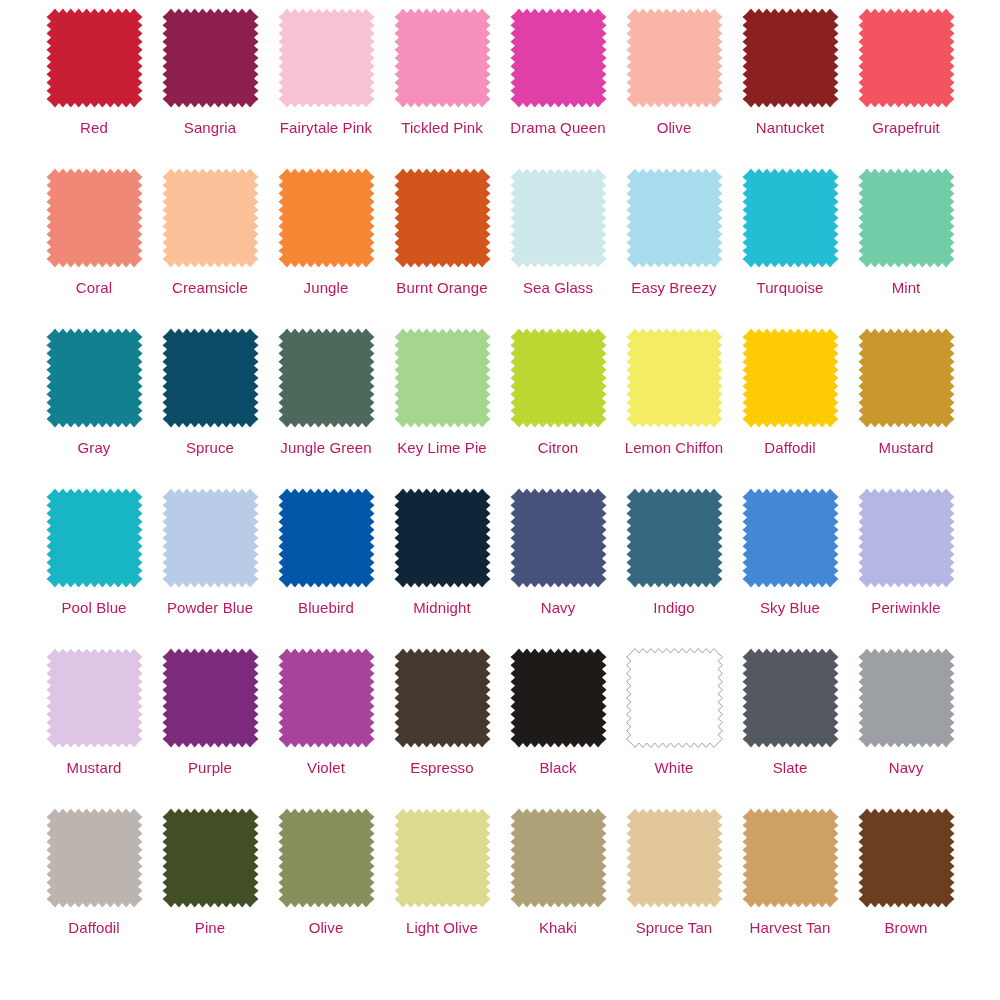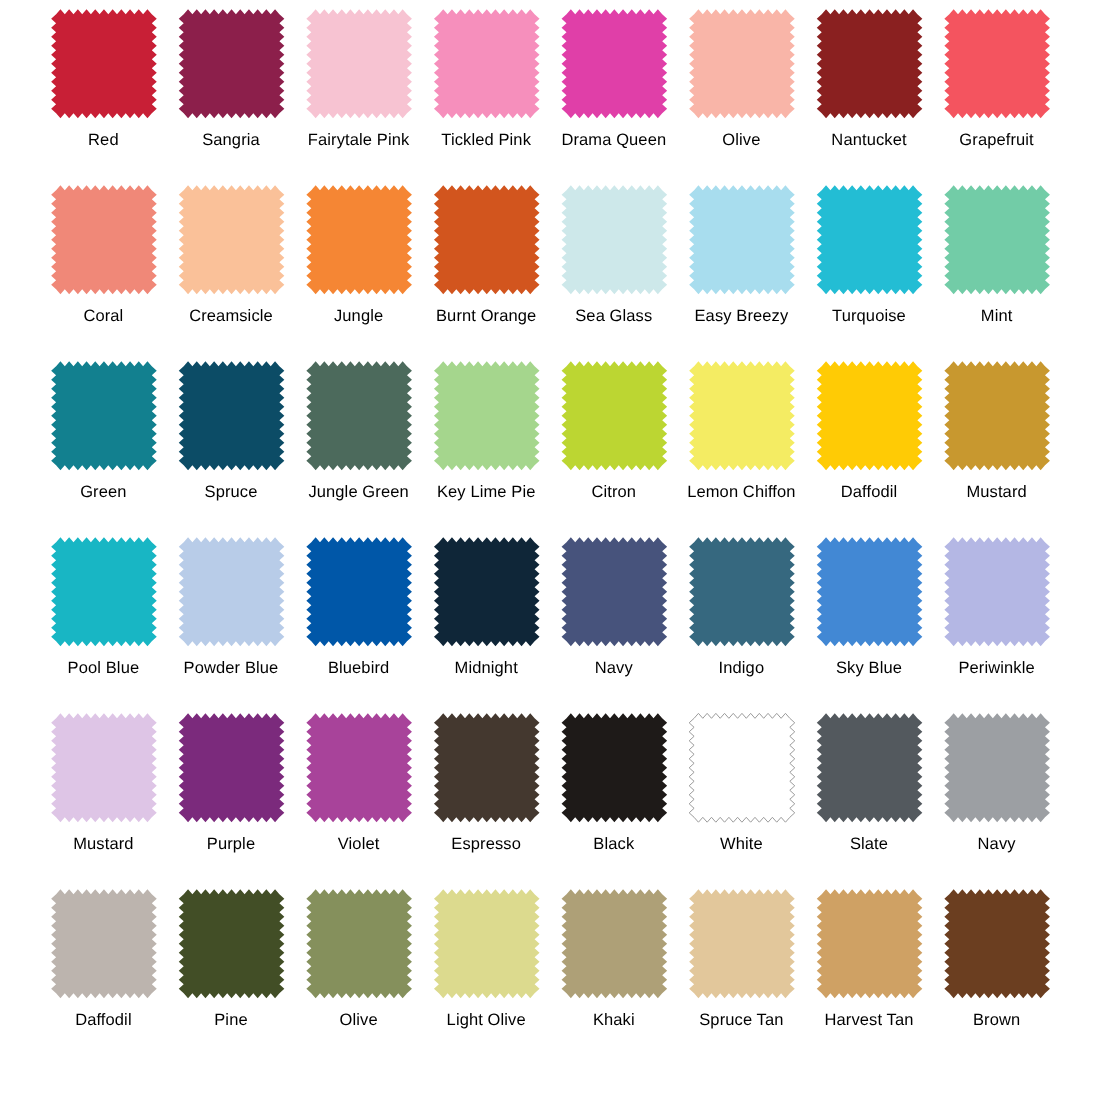--- a/index.html
+++ b/index.html
@@ -36,21 +36,21 @@
   }
   .swatch-chip svg {
     display: block;
     width: 97px;
     height: 100px;
   }
   .swatch-label {
     margin-top: 11px;
     font-size: 15px;
     line-height: 17px;
-    color: #000000;
+    color: #be185d;
     text-align: center;
     letter-spacing: 0.1px;
     max-width: 108px;
     word-wrap: break-word;
   }
 </style>
 </head>
 <body>
 
 <div id="palette-grid">
@@ -181,21 +181,21 @@
         </svg>
       </div>
       <div class="swatch-label">Mint</div>
     </div>
     <div class="swatch-cell">
       <div class="swatch-chip">
         <svg viewBox="0 0 97 100" preserveAspectRatio="none">
           <path d="M 5.00,5.00 L 8.95,0.50 L 12.91,5.00 L 16.86,0.50 L 20.82,5.00 L 24.77,0.50 L 28.73,5.00 L 32.68,0.50 L 36.64,5.00 L 40.59,0.50 L 44.55,5.00 L 48.50,0.50 L 52.45,5.00 L 56.41,0.50 L 60.36,5.00 L 64.32,0.50 L 68.27,5.00 L 72.23,0.50 L 76.18,5.00 L 80.14,0.50 L 84.09,5.00 L 88.05,0.50 L 92.00,5.00 L 96.50,9.09 L 92.00,13.18 L 96.50,17.27 L 92.00,21.36 L 96.50,25.45 L 92.00,29.55 L 96.50,33.64 L 92.00,37.73 L 96.50,41.82 L 92.00,45.91 L 96.50,50.00 L 92.00,54.09 L 96.50,58.18 L 92.00,62.27 L 96.50,66.36 L 92.00,70.45 L 96.50,74.55 L 92.00,78.64 L 96.50,82.73 L 92.00,86.82 L 96.50,90.91 L 92.00,95.00 L 88.05,99.50 L 84.09,95.00 L 80.14,99.50 L 76.18,95.00 L 72.23,99.50 L 68.27,95.00 L 64.32,99.50 L 60.36,95.00 L 56.41,99.50 L 52.45,95.00 L 48.50,99.50 L 44.55,95.00 L 40.59,99.50 L 36.64,95.00 L 32.68,99.50 L 28.73,95.00 L 24.77,99.50 L 20.82,95.00 L 16.86,99.50 L 12.91,95.00 L 8.95,99.50 L 5.00,95.00 L 0.50,90.91 L 5.00,86.82 L 0.50,82.73 L 5.00,78.64 L 0.50,74.55 L 5.00,70.45 L 0.50,66.36 L 5.00,62.27 L 0.50,58.18 L 5.00,54.09 L 0.50,50.00 L 5.00,45.91 L 0.50,41.82 L 5.00,37.73 L 0.50,33.64 L 5.00,29.55 L 0.50,25.45 L 5.00,21.36 L 0.50,17.27 L 5.00,13.18 L 0.50,9.09 Z" fill="#12808F" stroke="none"></path>
         </svg>
       </div>
-      <div class="swatch-label">Green</div>
+      <div class="swatch-label">Gray</div>
     </div>
     <div class="swatch-cell">
       <div class="swatch-chip">
         <svg viewBox="0 0 97 100" preserveAspectRatio="none">
           <path d="M 5.00,5.00 L 8.95,0.50 L 12.91,5.00 L 16.86,0.50 L 20.82,5.00 L 24.77,0.50 L 28.73,5.00 L 32.68,0.50 L 36.64,5.00 L 40.59,0.50 L 44.55,5.00 L 48.50,0.50 L 52.45,5.00 L 56.41,0.50 L 60.36,5.00 L 64.32,0.50 L 68.27,5.00 L 72.23,0.50 L 76.18,5.00 L 80.14,0.50 L 84.09,5.00 L 88.05,0.50 L 92.00,5.00 L 96.50,9.09 L 92.00,13.18 L 96.50,17.27 L 92.00,21.36 L 96.50,25.45 L 92.00,29.55 L 96.50,33.64 L 92.00,37.73 L 96.50,41.82 L 92.00,45.91 L 96.50,50.00 L 92.00,54.09 L 96.50,58.18 L 92.00,62.27 L 96.50,66.36 L 92.00,70.45 L 96.50,74.55 L 92.00,78.64 L 96.50,82.73 L 92.00,86.82 L 96.50,90.91 L 92.00,95.00 L 88.05,99.50 L 84.09,95.00 L 80.14,99.50 L 76.18,95.00 L 72.23,99.50 L 68.27,95.00 L 64.32,99.50 L 60.36,95.00 L 56.41,99.50 L 52.45,95.00 L 48.50,99.50 L 44.55,95.00 L 40.59,99.50 L 36.64,95.00 L 32.68,99.50 L 28.73,95.00 L 24.77,99.50 L 20.82,95.00 L 16.86,99.50 L 12.91,95.00 L 8.95,99.50 L 5.00,95.00 L 0.50,90.91 L 5.00,86.82 L 0.50,82.73 L 5.00,78.64 L 0.50,74.55 L 5.00,70.45 L 0.50,66.36 L 5.00,62.27 L 0.50,58.18 L 5.00,54.09 L 0.50,50.00 L 5.00,45.91 L 0.50,41.82 L 5.00,37.73 L 0.50,33.64 L 5.00,29.55 L 0.50,25.45 L 5.00,21.36 L 0.50,17.27 L 5.00,13.18 L 0.50,9.09 Z" fill="#0C4C66" stroke="none"></path>
         </svg>
       </div>
       <div class="swatch-label">Spruce</div>
     </div>
     <div class="swatch-cell">

